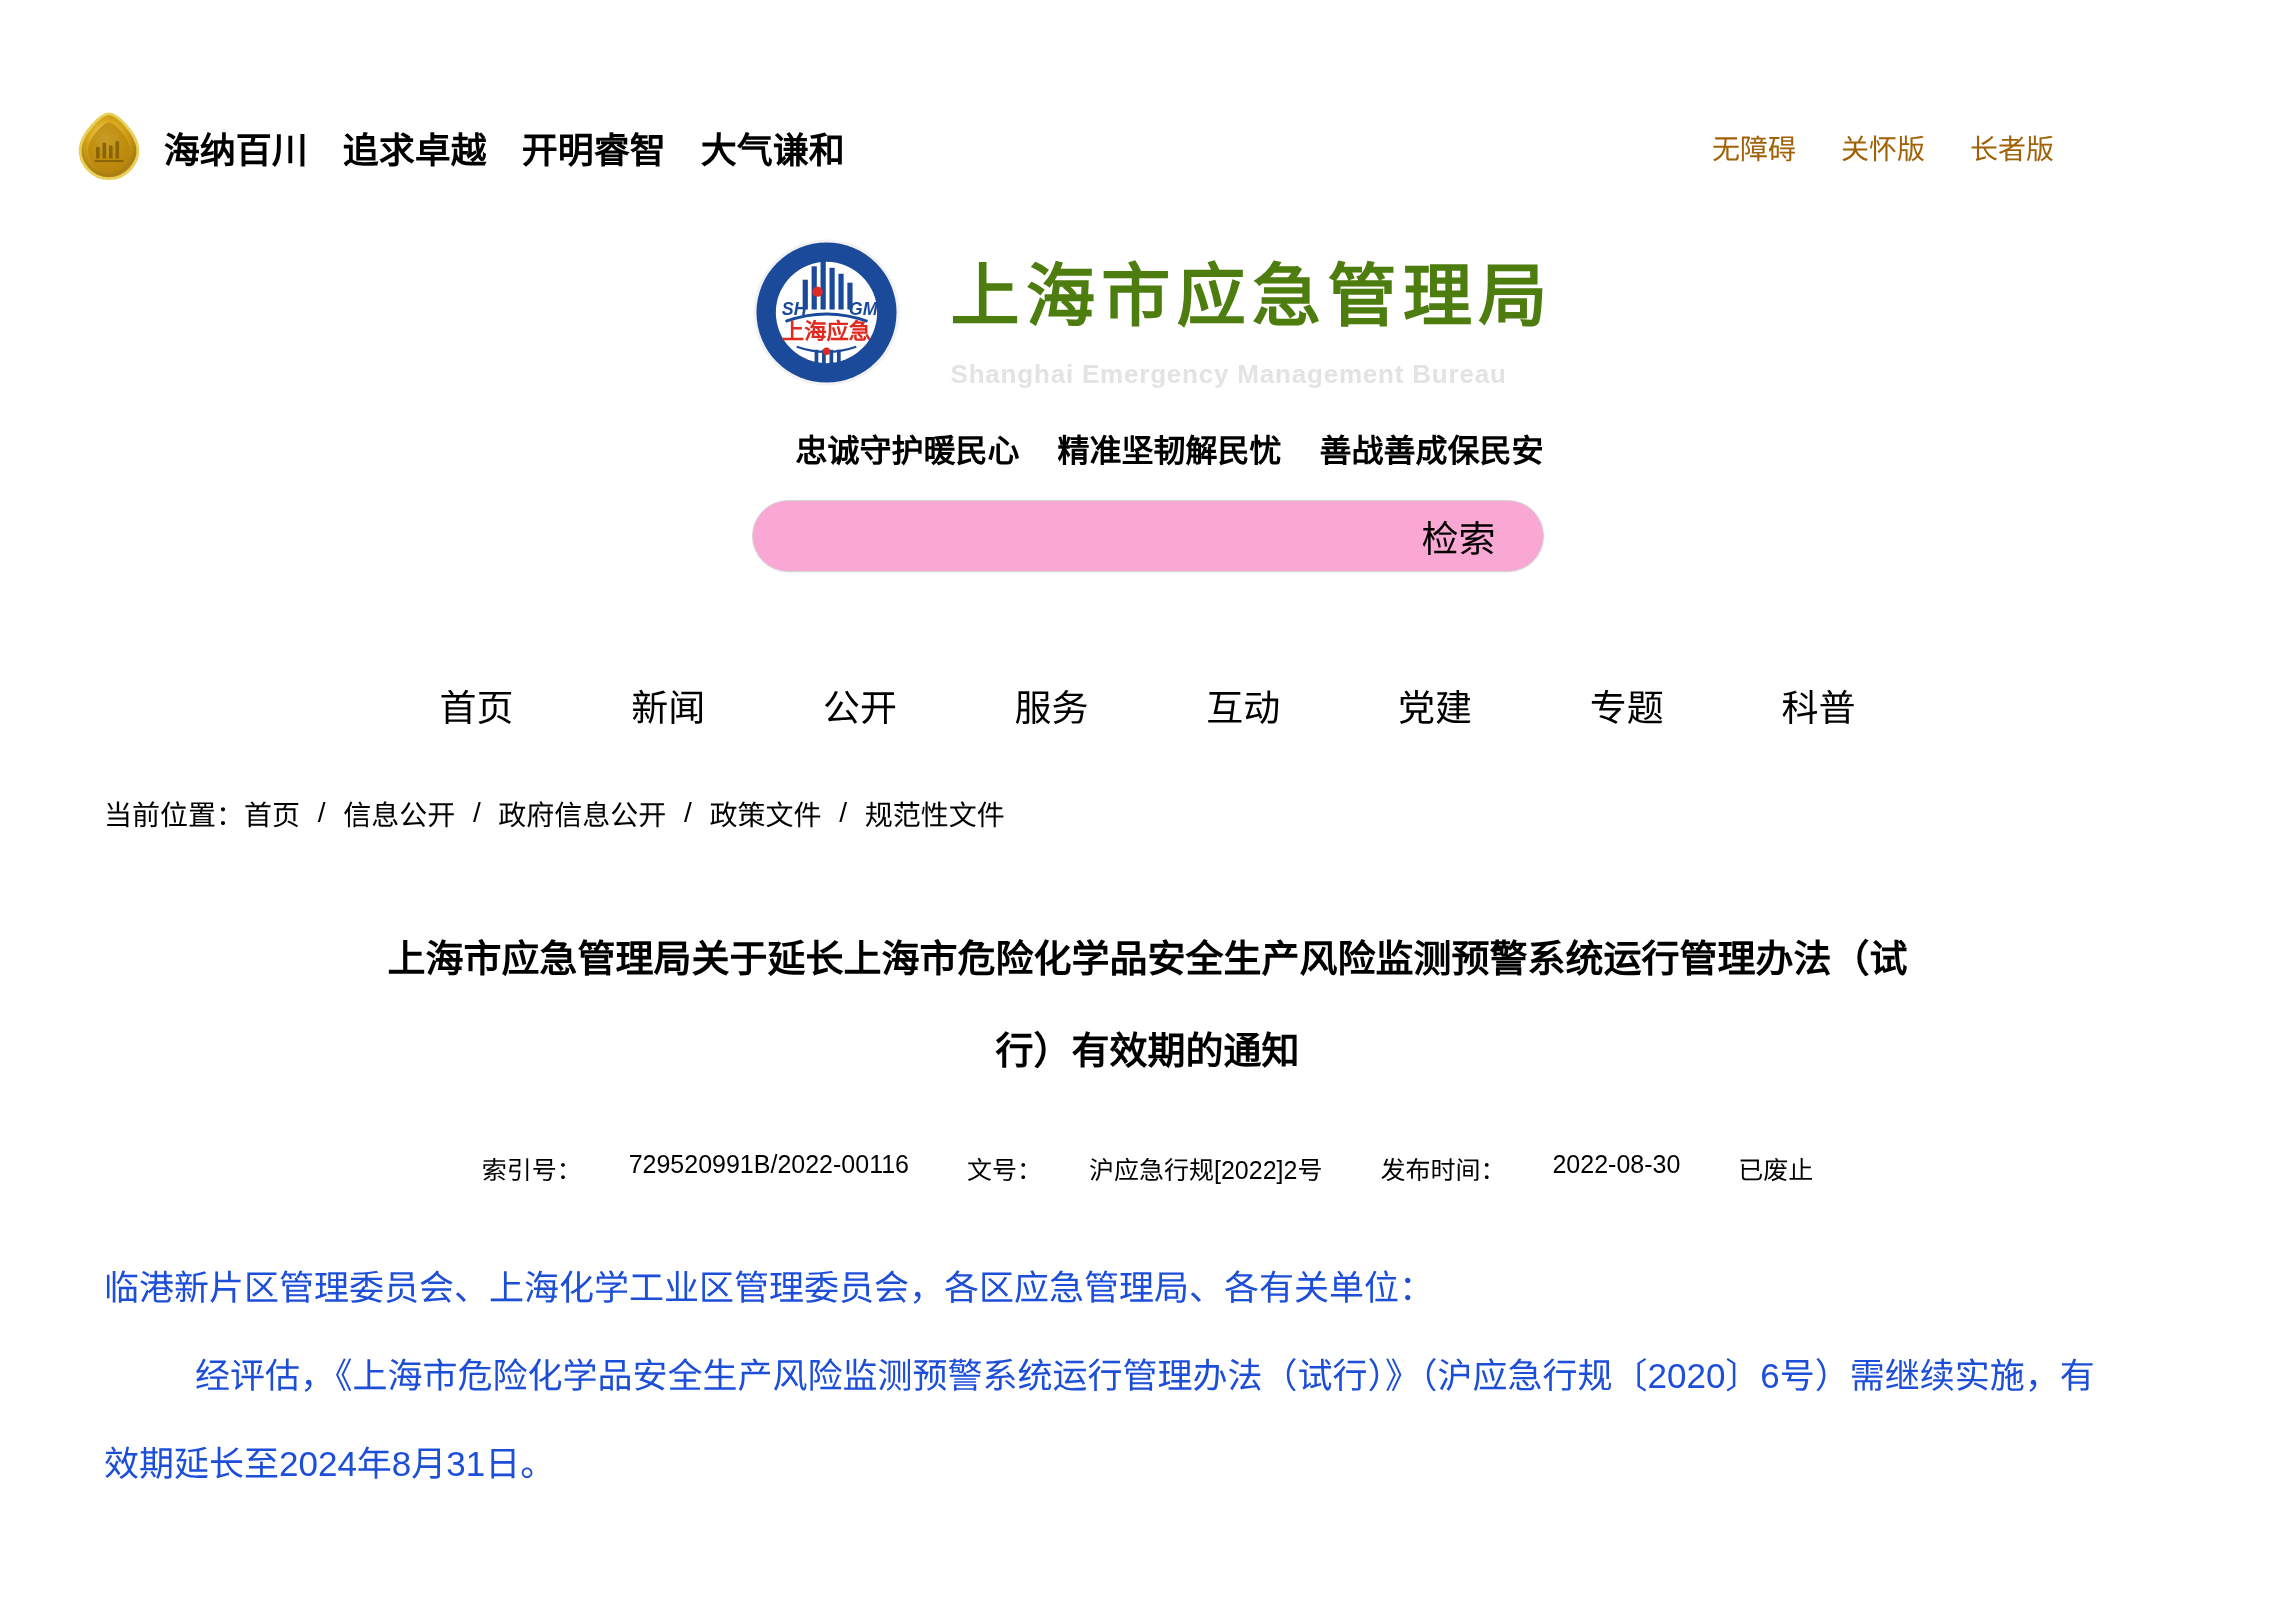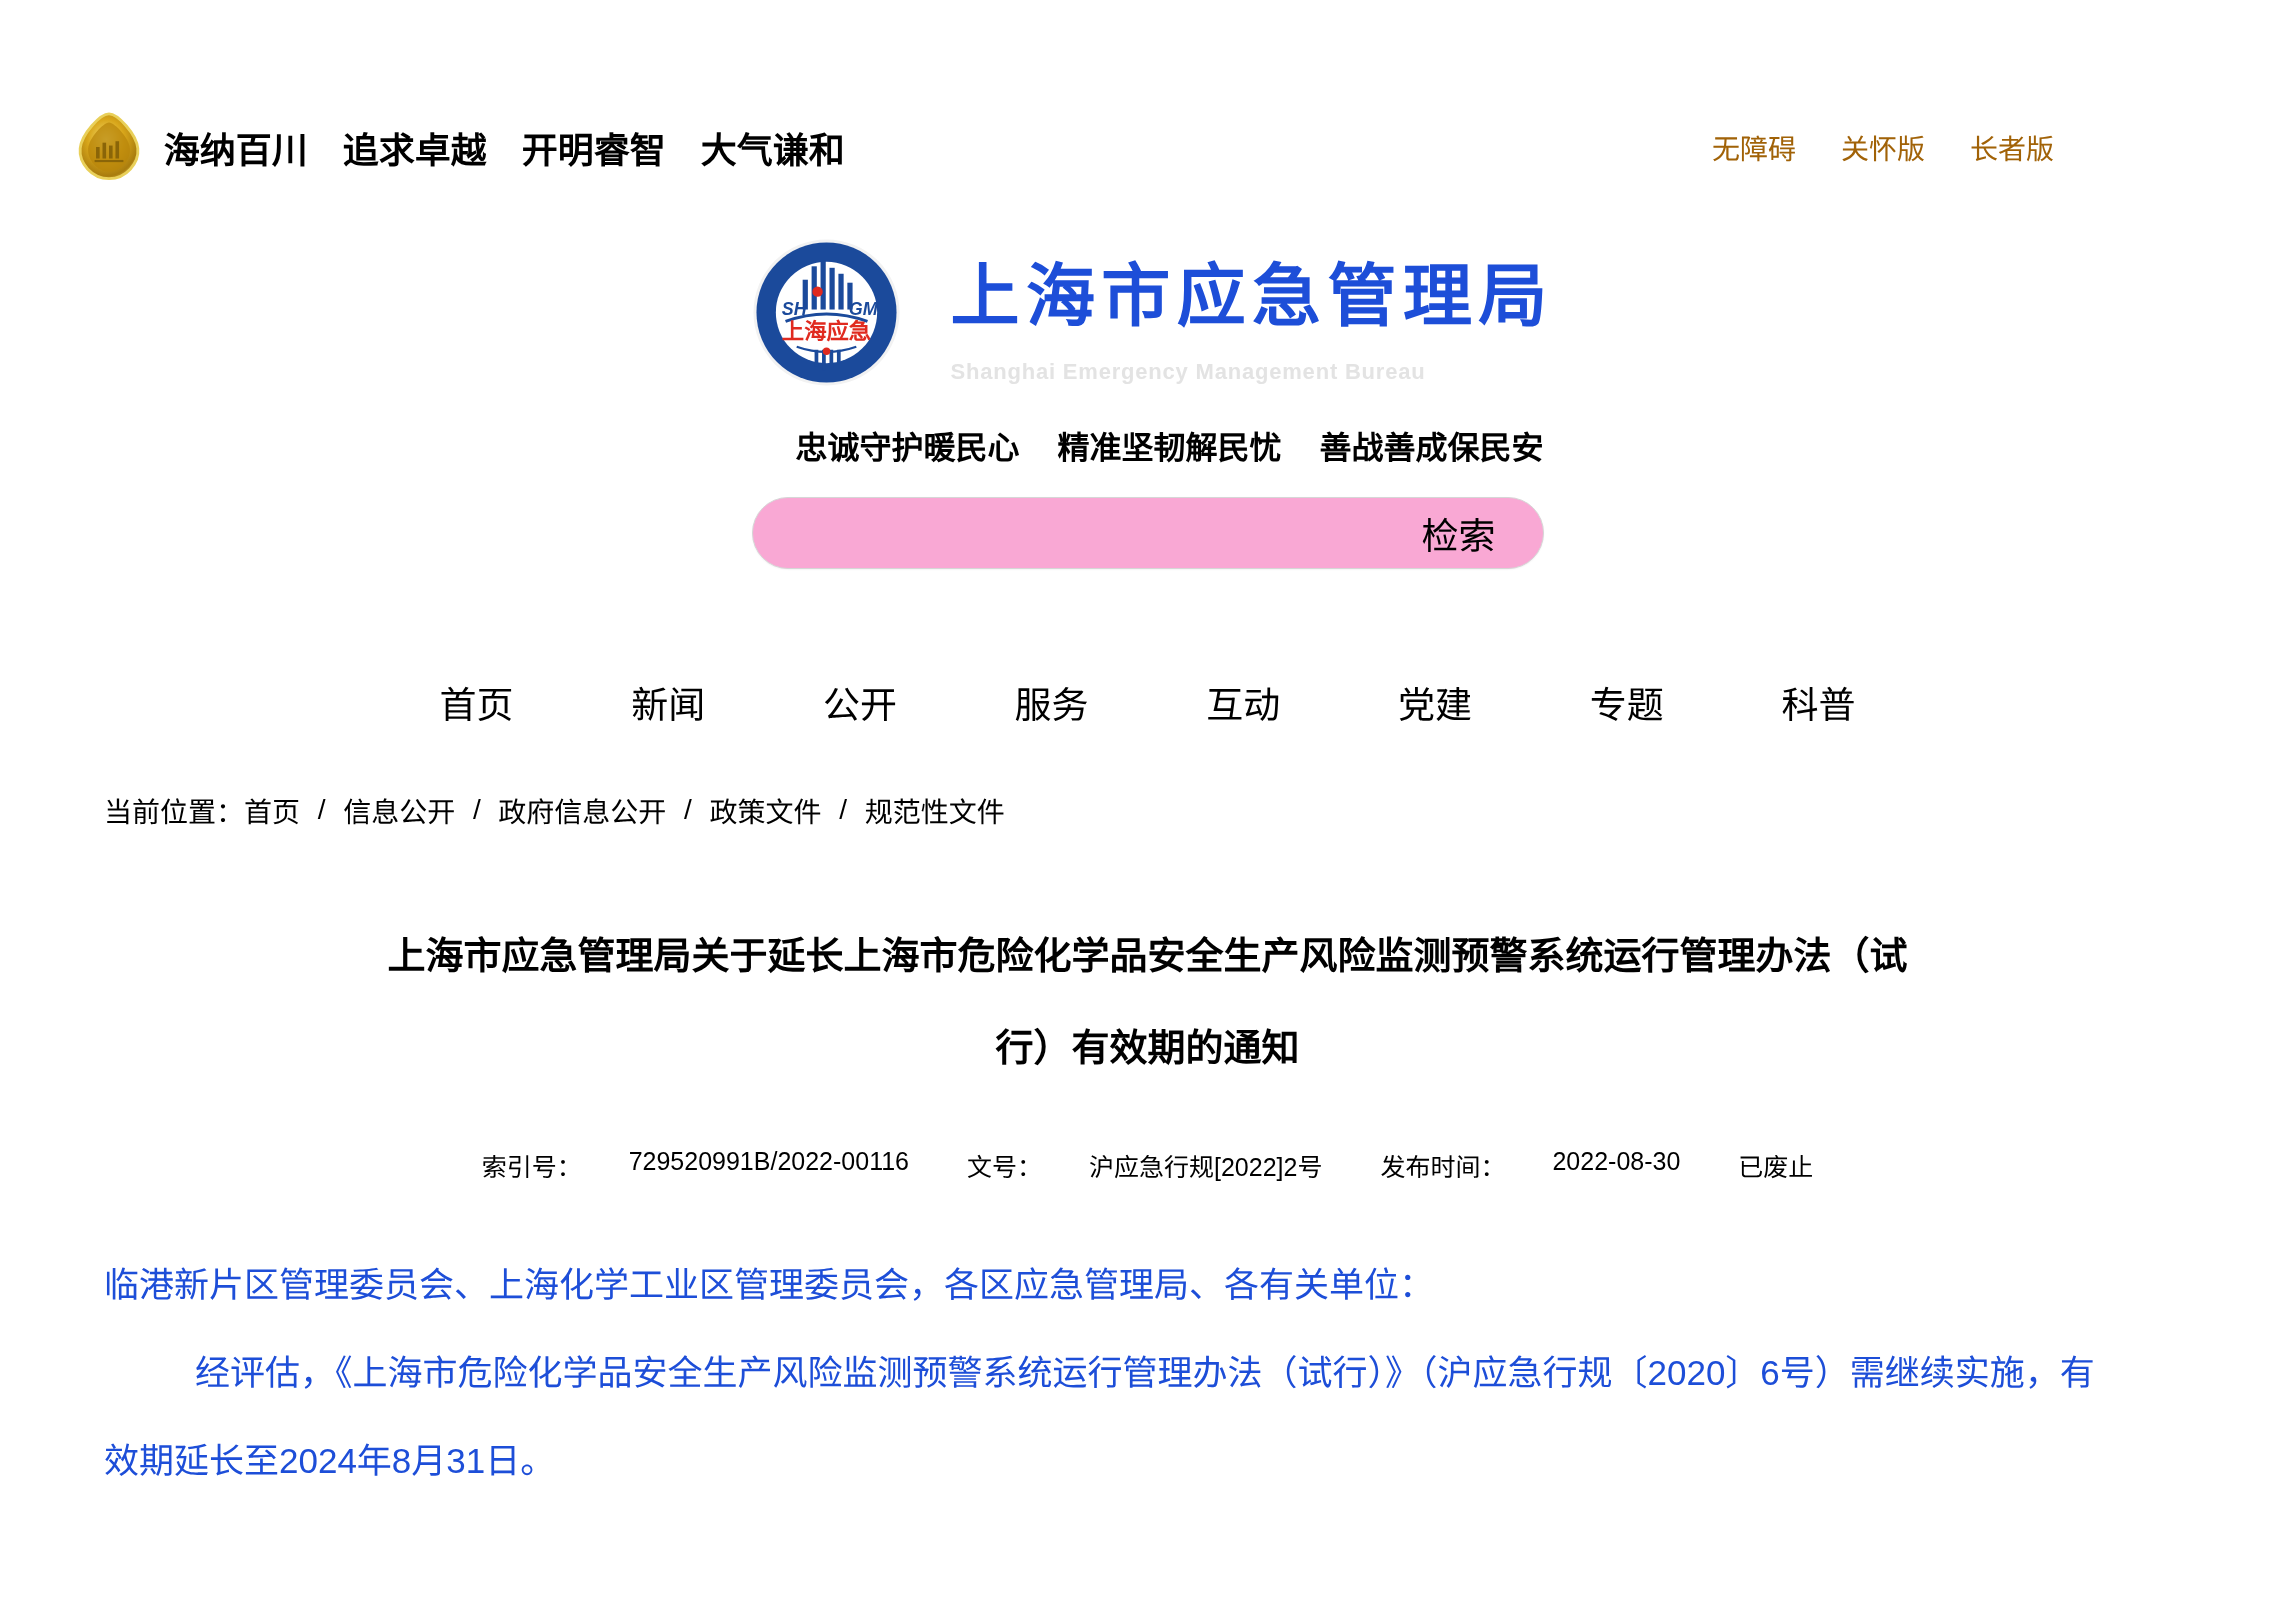--- a/index.html
+++ b/index.html
@@ -21,25 +21,25 @@
   .city-slogans { display:flex; gap:35px; font-size:36px; font-weight:700; color:#000; }
   .access-links { display:flex; gap:45px; font-size:28px; color:#a16207; }
   .access-links span { cursor:pointer; }
 
   
   .masthead { width:792px; margin:55px auto 0; }
   .masthead-row { display:flex; align-items:flex-start; }
   .bureau-logo { width:149px; height:149px; flex:0 0 auto; }
   .ghost-block { margin-left:50px; padding-top:17.7px; }
   .ghost-cn {
-    font-size:69px; font-weight:700; color:#1d4ed8;
+    font-size:69px; font-weight:700; color:#4d7c0f;
     letter-spacing:6.4px; white-space:nowrap; line-height:1.2;
   }
   .ghost-en {
-    margin-top:21px; font-size:22px; font-weight:700; color:#e3e3e3;
+    margin-top:21px; font-size:26px; font-weight:700; color:#e3e3e3;
     letter-spacing:0.8px; white-space:nowrap;
   }
   .masthead-slogan {
     margin-top:35px; display:flex; justify-content:space-between;
     font-size:32px; font-weight:600; color:#000; white-space:nowrap;margin-left:44px;
   }
   .search-bar {
     margin-top:29px; height:72px; width:792px;
     border:1.6px solid #d6d6d6; border-radius:37px;
     display:flex; align-items:center;

